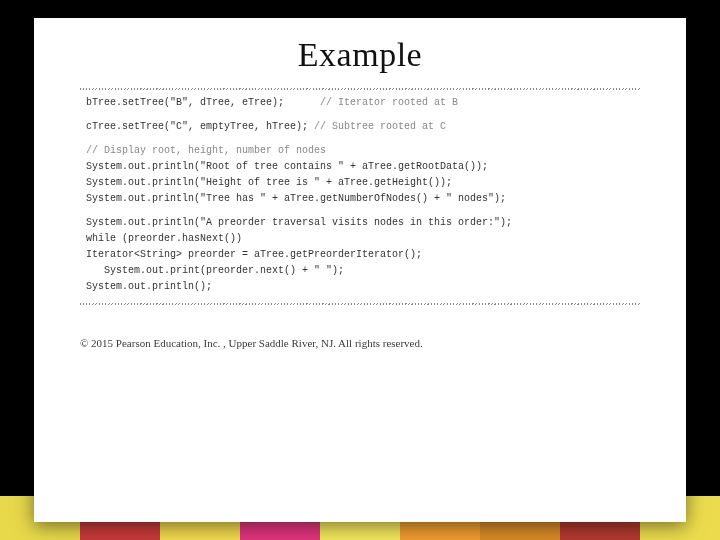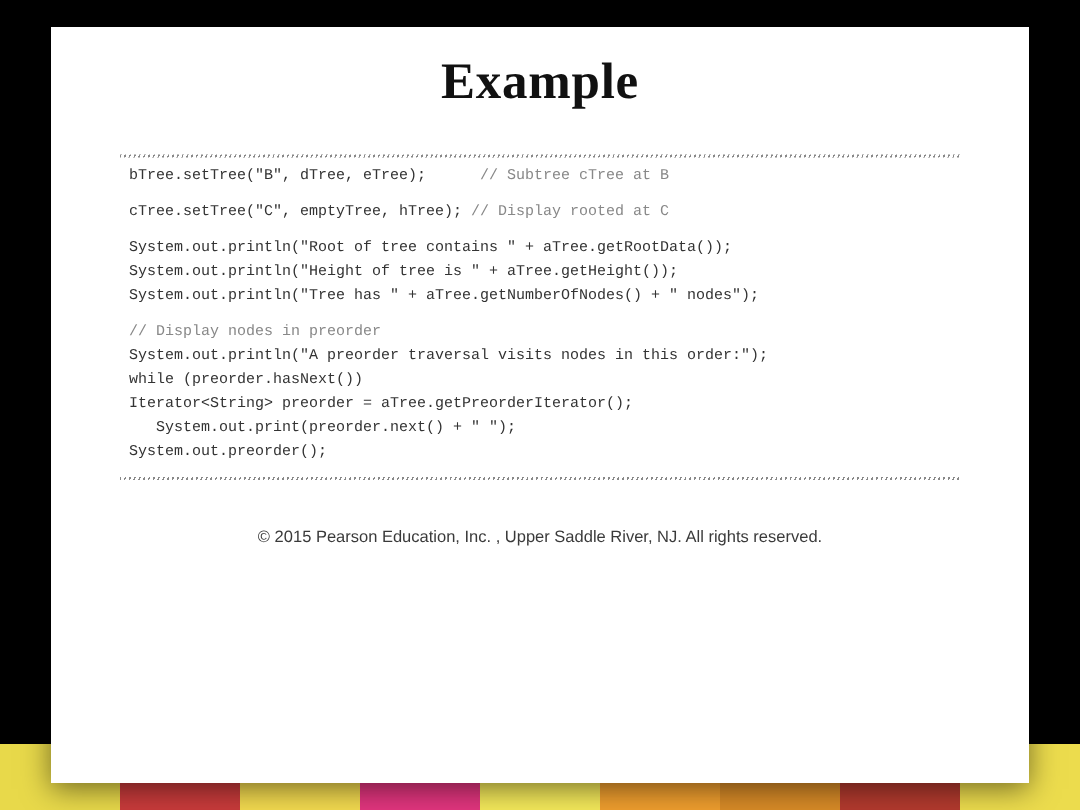--- a/index.html
+++ b/index.html
@@ -8,22 +8,22 @@
   .bgstrip div { flex: 1; }
   .c1 { background: #e8d94a; } .c2 { background: #c93b3b; } .c3 { background: #f3da4f; }
   .c4 { background: #e2357e; } .c5 { background: #f4e95a; } .c6 { background: #ef9e2e; }
   .c7 { background: #d88b27; } .c8 { background: #b33a2e; } .c9 { background: #ecdc4d; }
   .slide {
     position: absolute; top: 18px; left: 34px; right: 34px; bottom: 18px;
     background: #fff; box-shadow: 0 4px 18px rgba(0,0,0,0.5);
     padding: 18px 46px 12px 46px; display: flex; flex-direction: column;
   }
   .title {
-    font-size: 34px; font-weight: 700; text-align: center;
-    letter-spacing: 0.5px; color: #111; margin-bottom: 28px;
+    font-size: 34px; font-weight: 400; text-align: center;
+    letter-spacing: 0.5px; color: #111; margin-bottom: 13px;
     font-family: "Times New Roman", Times, serif;
   }
   .codebox {
     position: relative; background: #fff;
     font-family: "Courier New", monospace; font-size: 10px;
     line-height: 16px; color: #333; padding: 4px 2px 6px 6px;
     margin: 4px 0 14px 0;
   }
   .codebox::before, .codebox::after {
     content: ""; position: absolute; left: 0; right: 0; height: 2px;
@@ -31,22 +31,23 @@
   }
   .codebox::before { top: -3px; }
   .codeline { white-space: pre; }
   .codeblock { margin-bottom: 8px; }
   .comment { color: #888; }
   .caption {
     font-size: 20px; text-align: center; color: #111;
     line-height: 1.25; margin: 6px 40px 0 40px;
   }
   .copyright {
-    font-size: 11px; text-align: center; color: #3a3a3a;
+    font-size: 11px; text-align: left; color: #3a3a3a;
     margin-top: 14px;
+    font-family: Liberation Serif, serif;
   }
 </style>
 </head>
 <body>
 
 <div class="bgstrip">
   <div class="c1"></div>
     <div class="c2"></div>
     <div class="c3"></div>
     <div class="c4"></div>
@@ -55,35 +56,35 @@
     <div class="c7"></div>
     <div class="c8"></div>
     <div class="c9"></div>
 </div>
 
 <div class="slide">
   <h1 class="title">Example</h1>
 
   <div class="codebox">
     <div class="codeblock">
-      <div class="codeline"><span>bTree.setTree("B", dTree, eTree);</span><span class="comment">      // Subtree cTree at B</span></div>
+      <div class="codeline"><span>bTree.setTree("B", dTree, eTree);</span><span class="comment">      // Iterator rooted at B</span></div>
     </div>
     <div class="codeblock">
-      <div class="codeline"><span>cTree.setTree("C", emptyTree, hTree);</span><span class="comment"> // Display rooted at C</span></div>
+      <div class="codeline"><span>cTree.setTree("C", emptyTree, hTree);</span><span class="comment"> // Subtree rooted at C</span></div>
     </div>
     <div class="codeblock">
+      <div class="codeline comment">// Display root, height, number of nodes</div>
       <div class="codeline">System.out.println("Root of tree contains " + aTree.getRootData());</div>
       <div class="codeline">System.out.println("Height of tree is " + aTree.getHeight());</div>
       <div class="codeline">System.out.println("Tree has " + aTree.getNumberOfNodes() + " nodes");</div>
     </div>
     <div class="codeblock">
-      <div class="codeline comment">// Display nodes in preorder</div>
       <div class="codeline">System.out.println("A preorder traversal visits nodes in this order:");</div>
       <div class="codeline">while (preorder.hasNext())</div>
       <div class="codeline">Iterator&lt;String&gt; preorder = aTree.getPreorderIterator();</div>
       <div class="codeline">   System.out.print(preorder.next() + " ");</div>
-      <div class="codeline">System.out.preorder();</div>
+      <div class="codeline">System.out.println();</div>
     </div>
   </div>
 
 
   <div class="copyright">© 2015 Pearson Education, Inc. , Upper Saddle River, NJ.  All rights reserved.</div>
 </div>
 
 </body></html>

